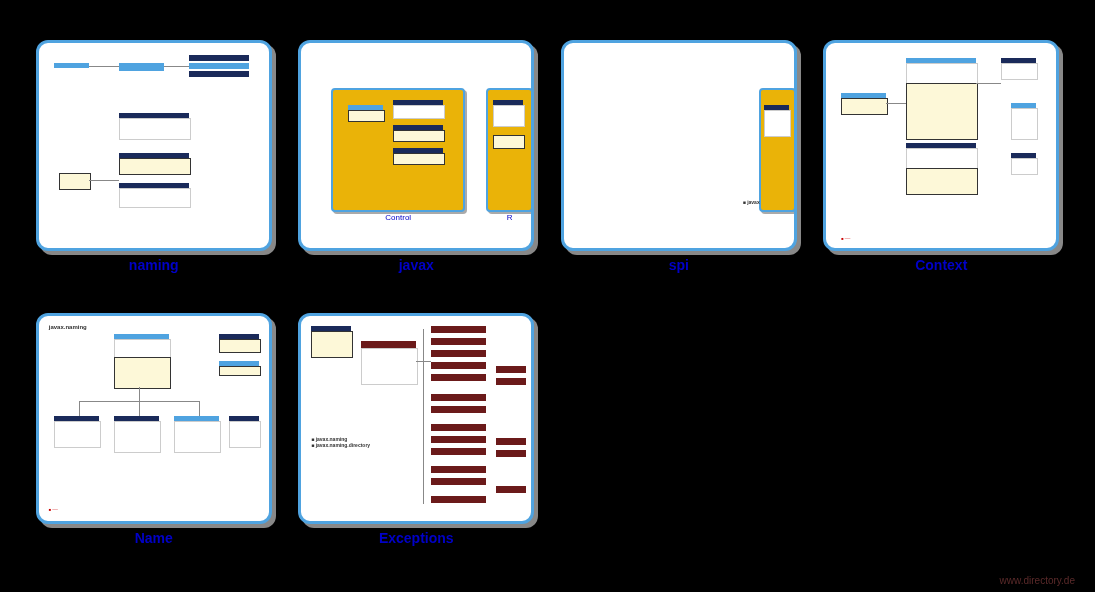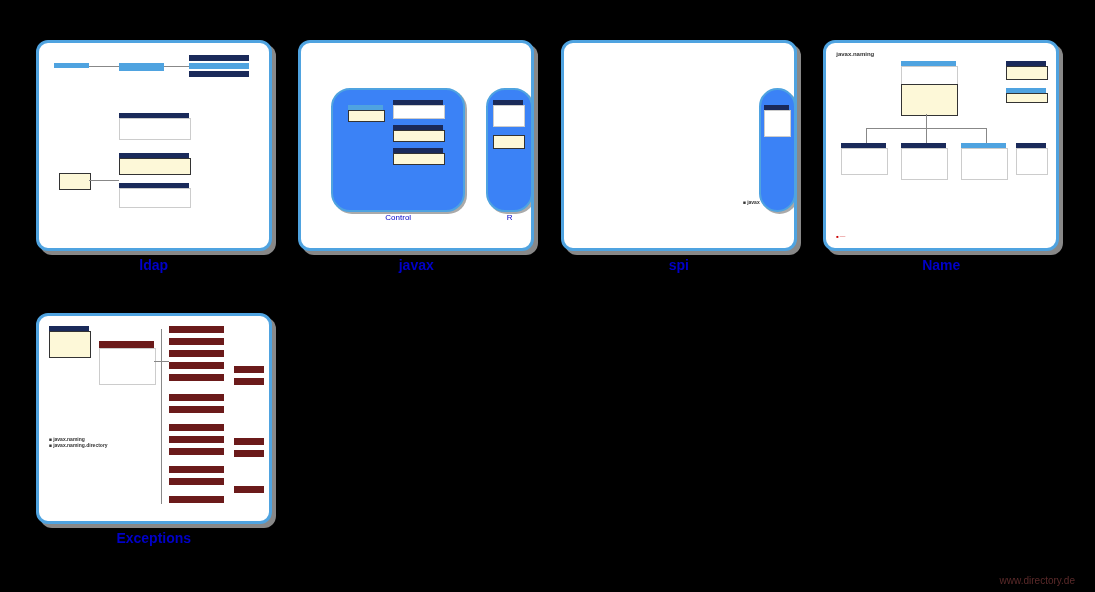--- a/index.html
+++ b/index.html
@@ -62,23 +62,23 @@
 .body-cream { background: #fdf8d8; }
 .body-white { background: #fff; border: 0.5px solid #ccc; }
 .thin-border { border: 0.5px solid #333; }
 .sub-blue { color: #2a3a8a; font-size: 5px; position: absolute; }
 .accent-red { color: #c00; }
 .conn { position: absolute; background: #888; }
 
 
 .inner-panel {
   position: absolute;
-  background: #3b82f6;
+  background: #eab308;
   border: 2px solid #4fa3e0;
-  border-radius: 19px;
+  border-radius: 4px;
   box-shadow: 2px 2px 0 #aaa;
 }
 .inner-label {
   color: #0000c8;
   font-size: 8px;
   text-align: center;
   position: absolute;
   bottom: -12px;
   width: 100%;
 }
@@ -107,21 +107,21 @@
       <div class="conn" style="left:125px;top:23px;width:25px;height:1px;"></div>
       <div class="box hdr-dark" style="left:80px;top:70px;width:70px;"></div>
       <div class="box body-white" style="left:80px;top:75px;width:70px;height:20px;"></div>
       <div class="box hdr-dark" style="left:80px;top:110px;width:70px;"></div>
       <div class="box body-cream thin-border" style="left:80px;top:115px;width:70px;height:15px;"></div>
       <div class="box hdr-dark" style="left:80px;top:140px;width:70px;"></div>
       <div class="box body-white" style="left:80px;top:145px;width:70px;height:18px;"></div>
       <div class="box body-cream thin-border" style="left:20px;top:130px;width:30px;height:15px;"></div>
       <div class="conn" style="left:50px;top:137px;width:30px;height:1px;"></div>
     </div>
-    <div class="panel-label">ldap</div>
+    <div class="panel-label">naming</div>
   </div>
 
   <div class="cell">
     <div class="panel">
       <div class="inner-panel" style="left:30px;top:45px;width:130px;height:120px;">
         <div class="box hdr-blue" style="left:15px;top:15px;width:35px;"></div>
         <div class="box body-cream thin-border" style="left:15px;top:20px;width:35px;height:10px;"></div>
         <div class="box hdr-dark" style="left:60px;top:10px;width:50px;"></div>
         <div class="box body-white" style="left:60px;top:15px;width:50px;height:12px;"></div>
         <div class="box hdr-dark" style="left:60px;top:35px;width:50px;"></div>
@@ -144,20 +144,42 @@
     <div class="panel">
       <div class="inner-panel" style="left:195px;top:45px;width:33px;height:120px;">
         <div class="box hdr-dark" style="left:3px;top:15px;width:25px;"></div>
         <div class="box body-white" style="left:3px;top:20px;width:25px;height:25px;"></div>
         <div class="pkg-label" style="left:-18px;bottom:5px;font-size:5px;">■ javax</div>
       </div>
     </div>
     <div class="panel-label">spi</div>
   </div>
 
+  <div class="cell">
+    <div class="panel">
+      <div class="box hdr-blue" style="left:15px;top:50px;width:45px;"></div>
+      <div class="box body-cream thin-border" style="left:15px;top:55px;width:45px;height:15px;"></div>
+      <div class="box hdr-blue" style="left:80px;top:15px;width:70px;"></div>
+      <div class="box body-white" style="left:80px;top:20px;width:70px;height:20px;"></div>
+      <div class="box body-cream thin-border" style="left:80px;top:40px;width:70px;height:55px;"></div>
+      <div class="box hdr-dark" style="left:80px;top:100px;width:70px;"></div>
+      <div class="box body-white" style="left:80px;top:105px;width:70px;height:20px;"></div>
+      <div class="box body-cream thin-border" style="left:80px;top:125px;width:70px;height:25px;"></div>
+      <div class="box hdr-dark" style="left:175px;top:15px;width:35px;"></div>
+      <div class="box body-white" style="left:175px;top:20px;width:35px;height:15px;"></div>
+      <div class="box hdr-blue" style="left:185px;top:60px;width:25px;"></div>
+      <div class="box body-white" style="left:185px;top:65px;width:25px;height:30px;"></div>
+      <div class="box hdr-dark" style="left:185px;top:110px;width:25px;"></div>
+      <div class="box body-white" style="left:185px;top:115px;width:25px;height:15px;"></div>
+      <div class="conn" style="left:60px;top:60px;width:20px;height:1px;"></div>
+      <div class="conn" style="left:150px;top:40px;width:25px;height:1px;"></div>
+      <div class="box accent-red" style="left:15px;bottom:8px;font-size:4px;">■ ──</div>
+    </div>
+    <div class="panel-label">Context</div>
+  </div>
 
   <div class="cell">
     <div class="panel">
       <div class="pkg-label" style="left:10px;top:8px;">javax.naming</div>
       <div class="box hdr-blue" style="left:75px;top:18px;width:55px;"></div>
       <div class="box body-white" style="left:75px;top:23px;width:55px;height:18px;"></div>
       <div class="box body-cream thin-border" style="left:75px;top:41px;width:55px;height:30px;"></div>
       <div class="box hdr-dark" style="left:15px;top:100px;width:45px;"></div>
       <div class="box body-white" style="left:15px;top:105px;width:45px;height:25px;"></div>
       <div class="box hdr-dark" style="left:75px;top:100px;width:45px;"></div>

